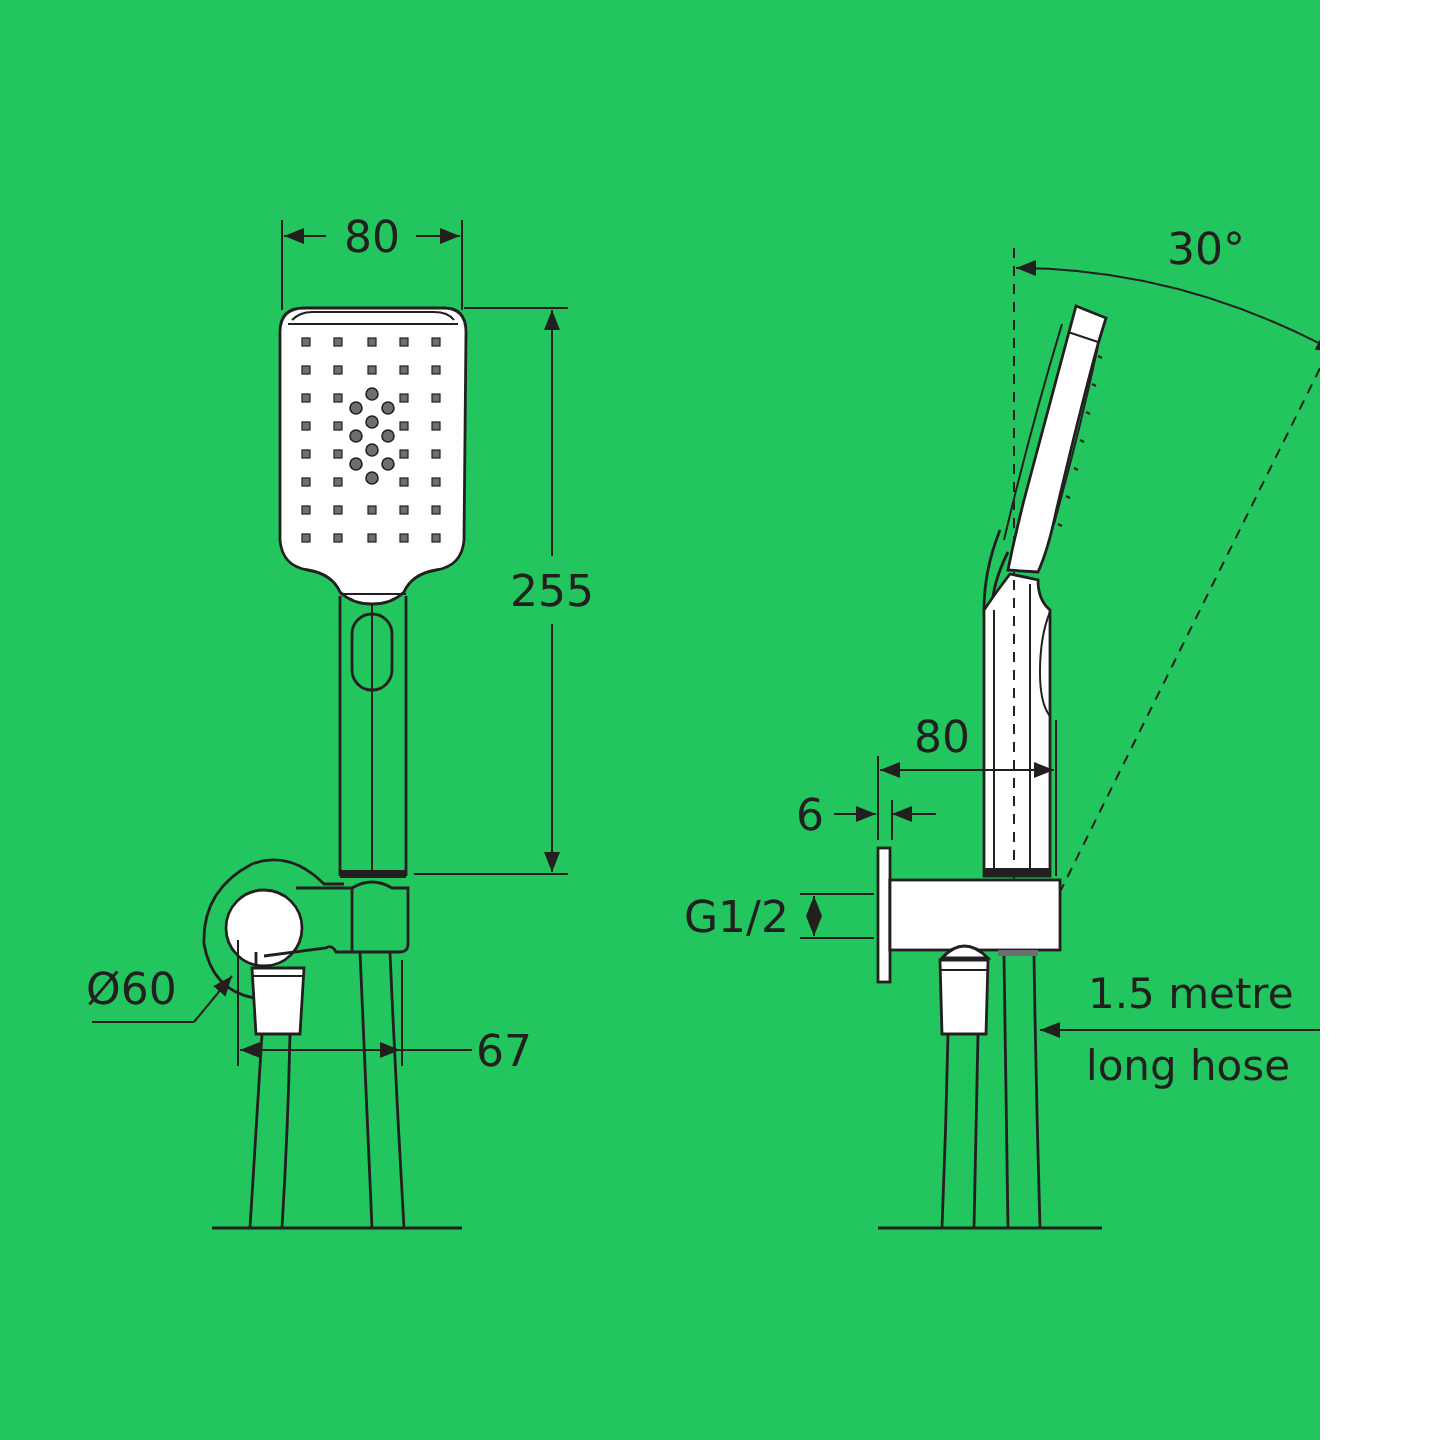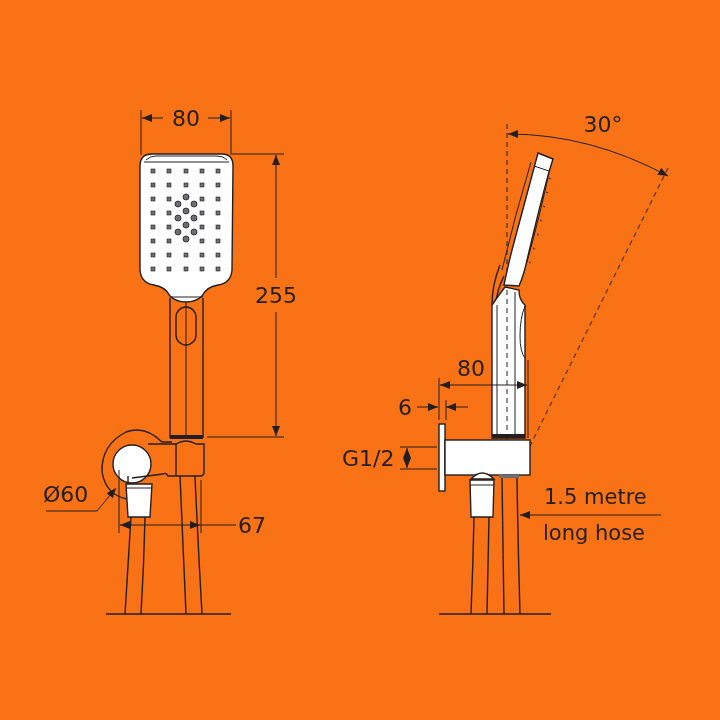--- a/index.html
+++ b/index.html
@@ -1,16 +1,16 @@
 <!DOCTYPE html>
 <html><head>
 <meta charset="utf-8">
 <style>
   html, body { margin: 0; padding: 0; background: #ffffff; }
-  #canvas { position: relative; width: 720px; height: 720px; background: #f97316; overflow: hidden; }
+  #canvas { position: relative; width: 660px; height: 720px; background: #22c55e; overflow: hidden; }
   svg { position: absolute; left: 0; top: 0; }
   .ln { stroke: #231f20; fill: none; stroke-width: 1.4; }
   .thin { stroke: #231f20; fill: none; stroke-width: 1; }
   .fillw { stroke: #231f20; fill: #ffffff; stroke-width: 1.4; }
   .dash { stroke: #231f20; fill: none; stroke-width: 1; stroke-dasharray: 5 4; }
   .dot { fill: #6d6e71; stroke: #231f20; stroke-width: 0.6; }
   .dotc { fill: #6d6e71; stroke: #231f20; stroke-width: 0.8; }
   .arrow { fill: #231f20; stroke: none; }
   .lbl { font-family: "DejaVu Sans", sans-serif; fill: #231f20; font-size: 22px; }
   .lbl-sm { font-family: "DejaVu Sans", sans-serif; fill: #231f20; font-size: 21px; }

